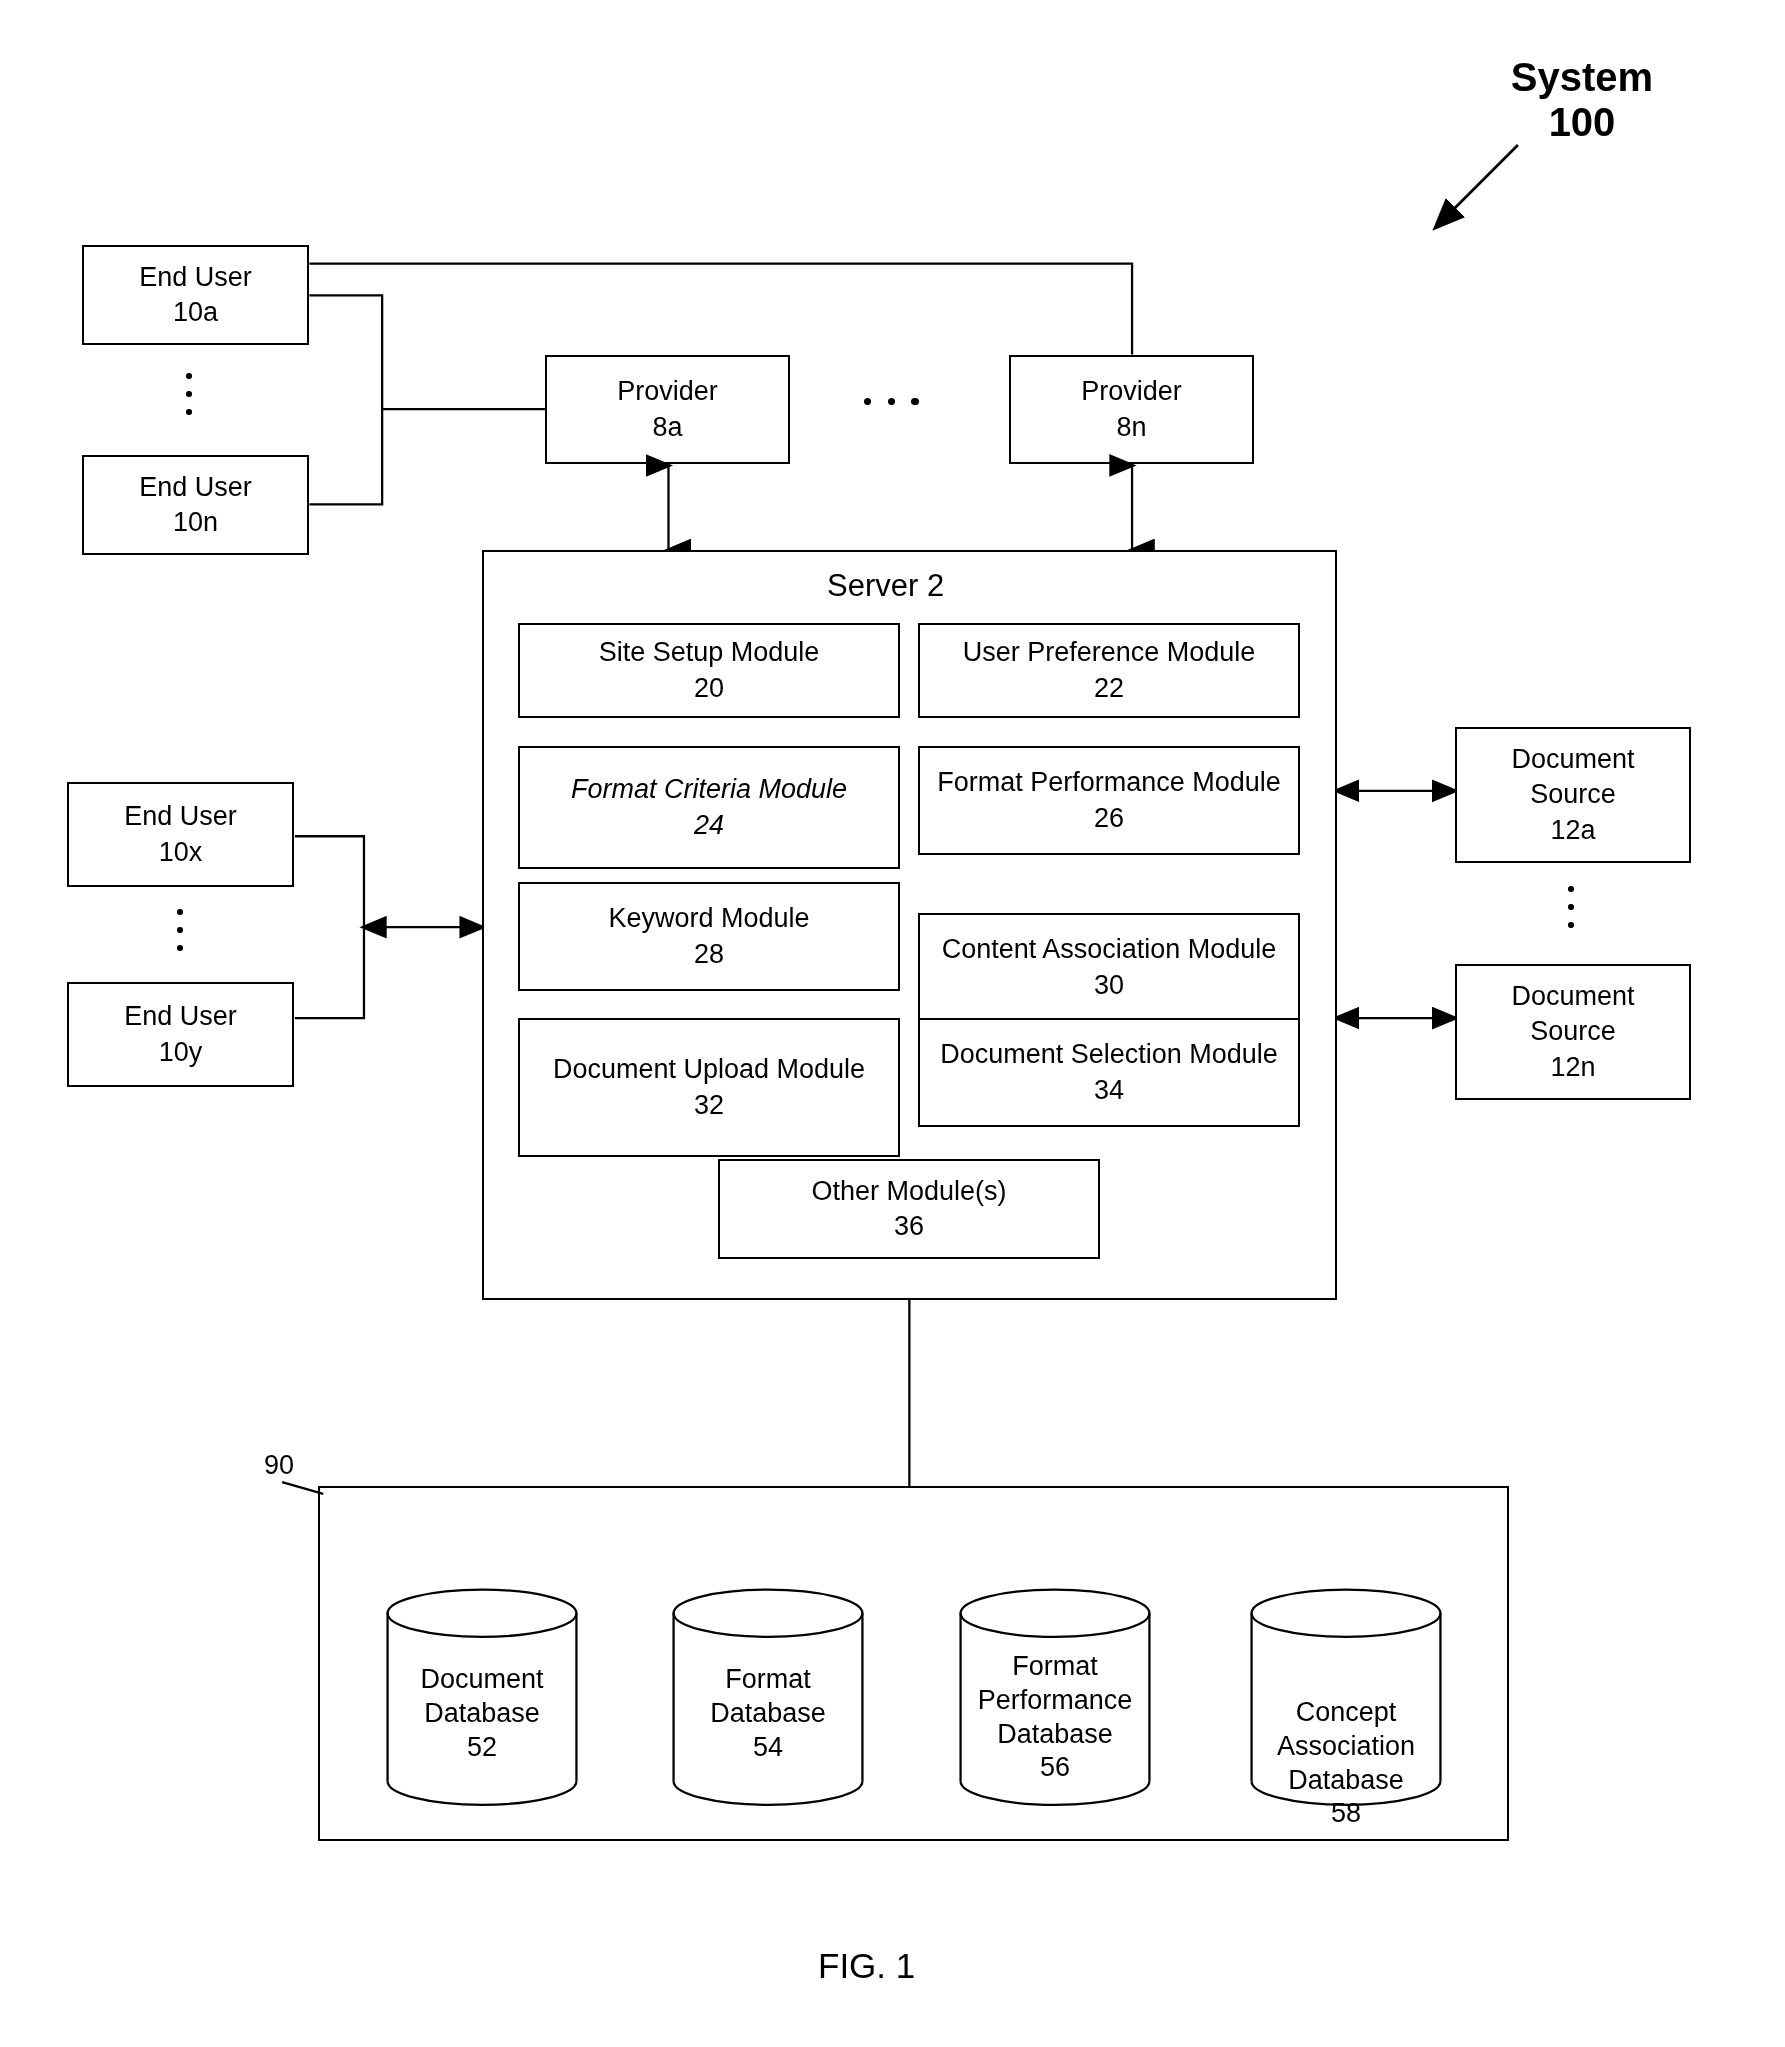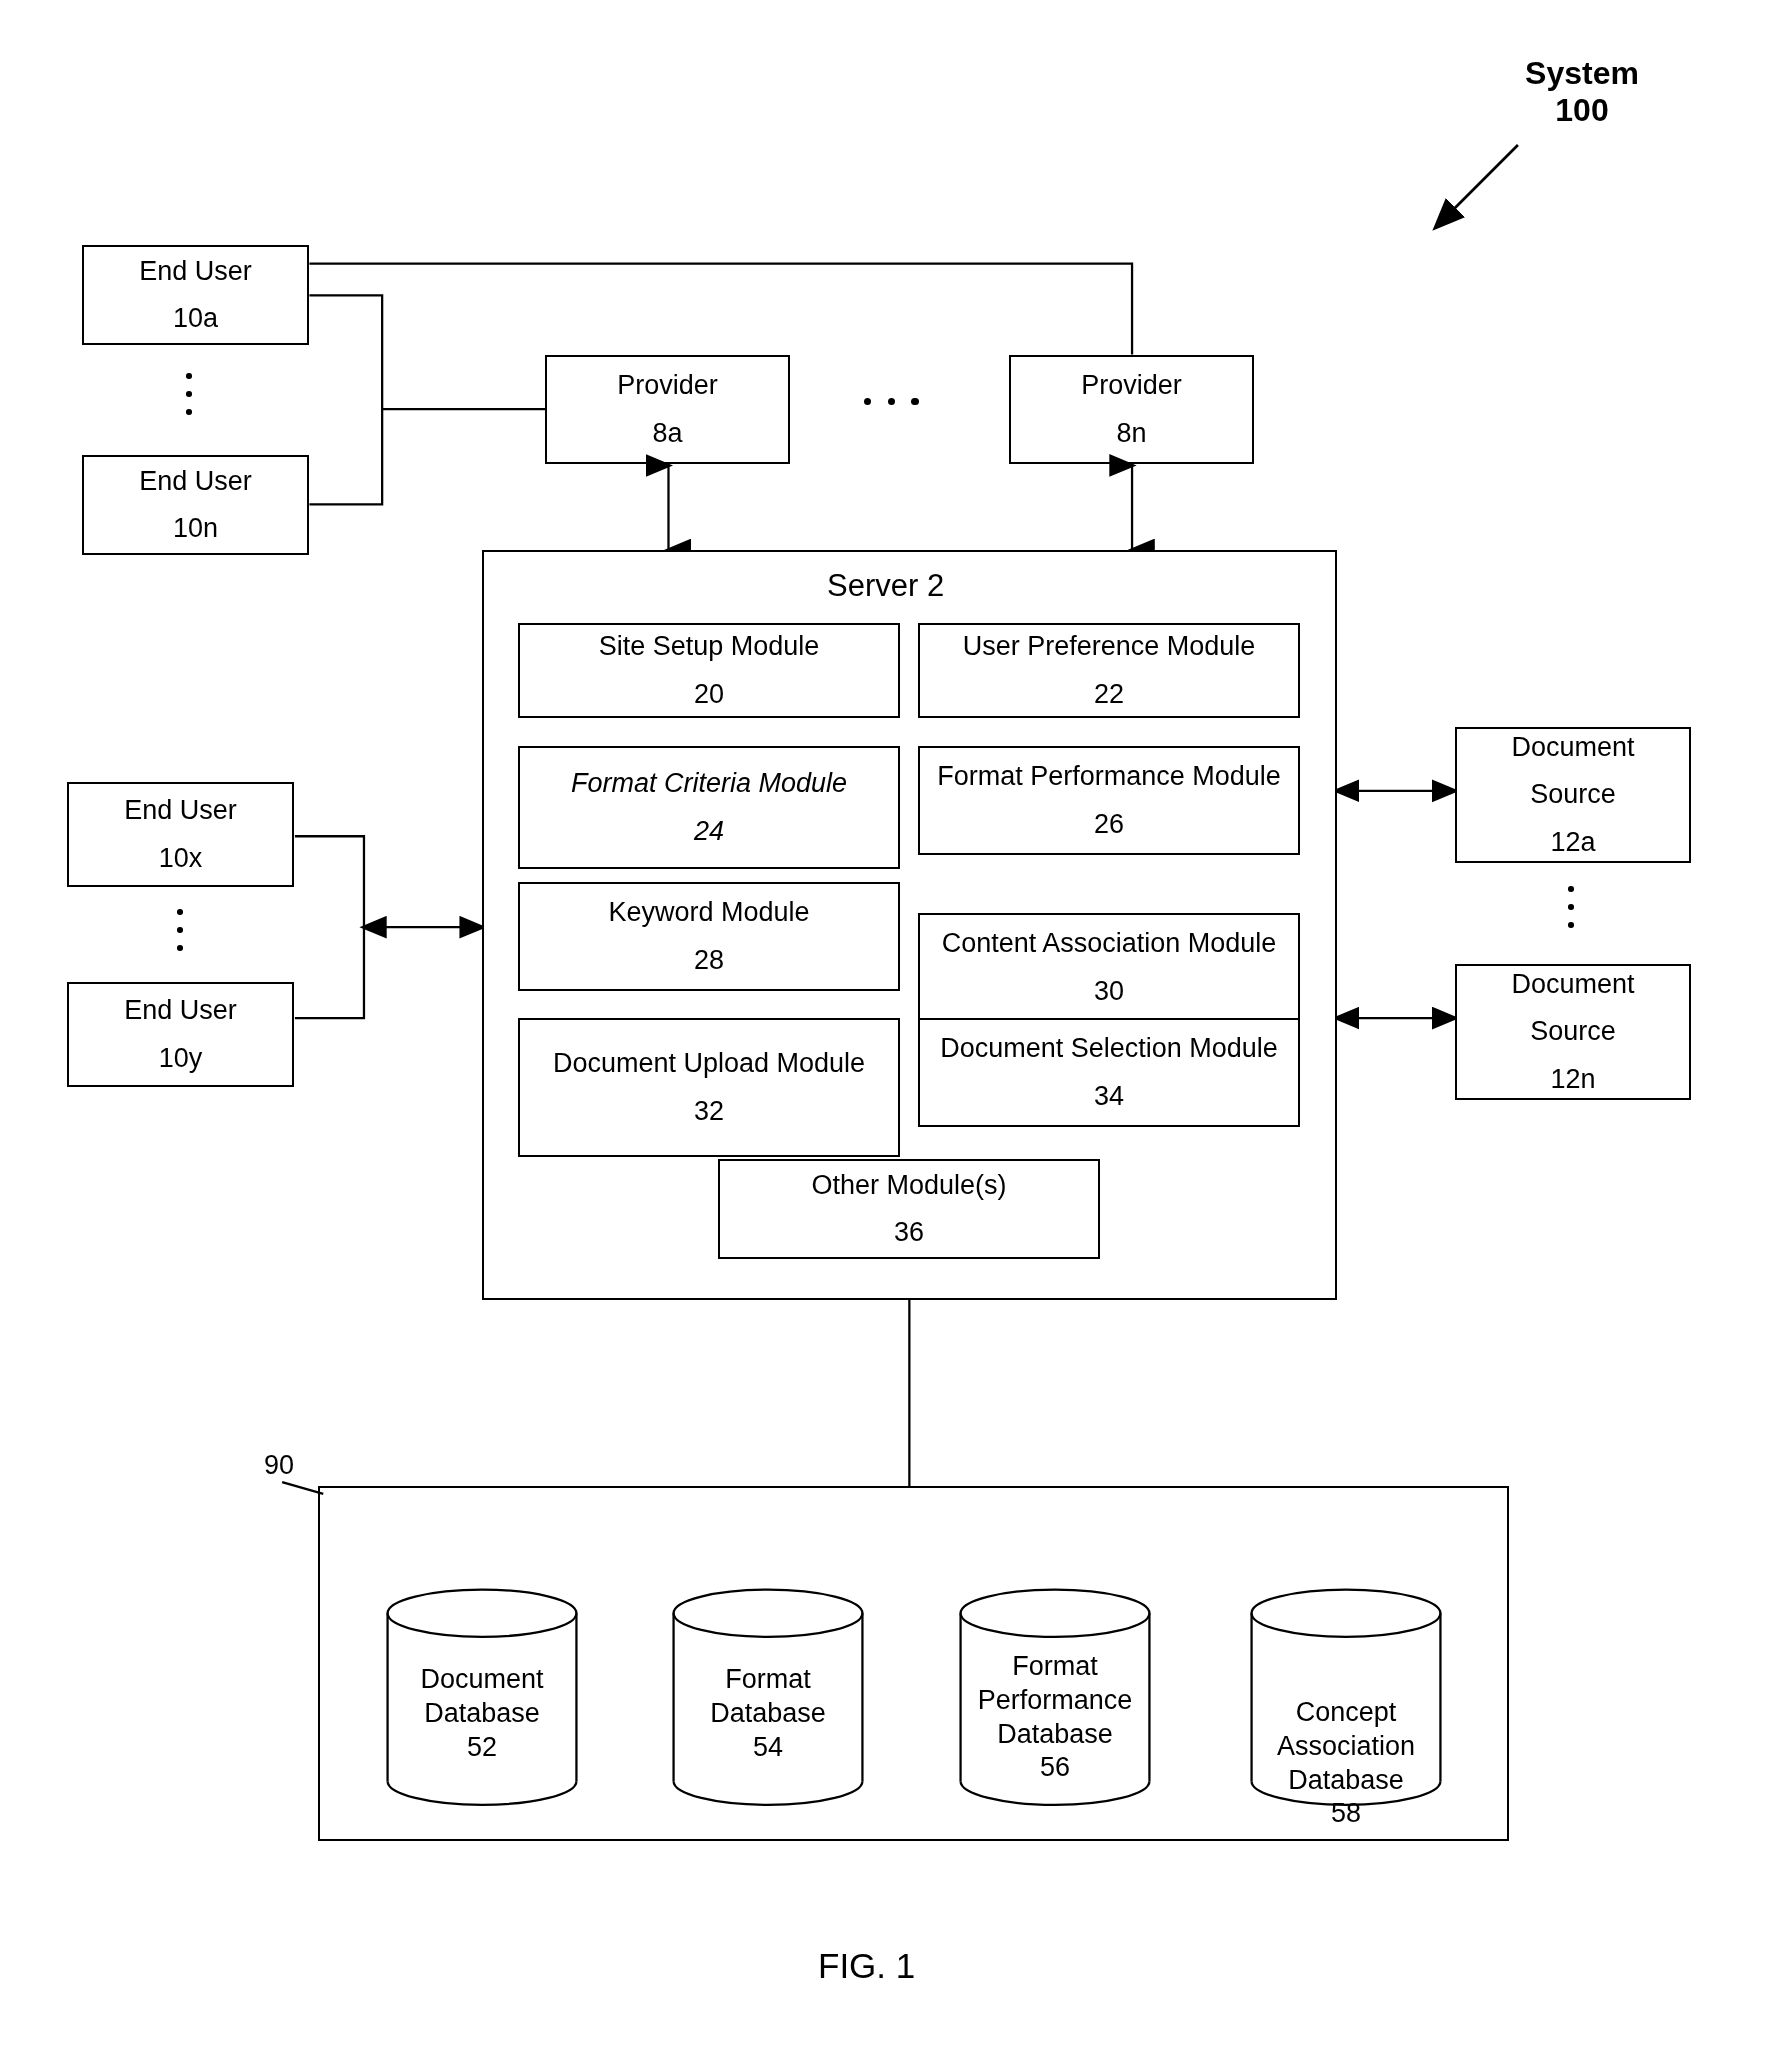--- a/index.html
+++ b/index.html
@@ -16,35 +16,34 @@
     position: absolute;
     border: 2.3px solid #000;
     background: #fff;
     display: flex;
     flex-direction: column;
     align-items: center;
     justify-content: center;
     text-align: center;
     font-size: 27px;
     line-height: 1.3;
-    gap: 12px;
   }
   .container-box {
     position: absolute;
     border: 2.3px solid #000;
     background: #fff;
   }
   .title-label {
     position: absolute;
     font-size: 31px;
     font-weight: bold;
   }
   .sys-label {
     position: absolute;
-    font-size: 32px;
+    font-size: 40px;
     font-weight: bold;
     text-align: center;
   }
   .fig-label {
     position: absolute;
     font-size: 35px;
     text-align: left;
     width: 182px;
   }
   .vdots {

